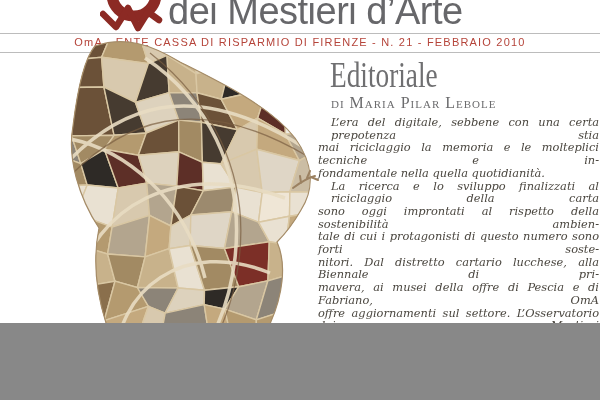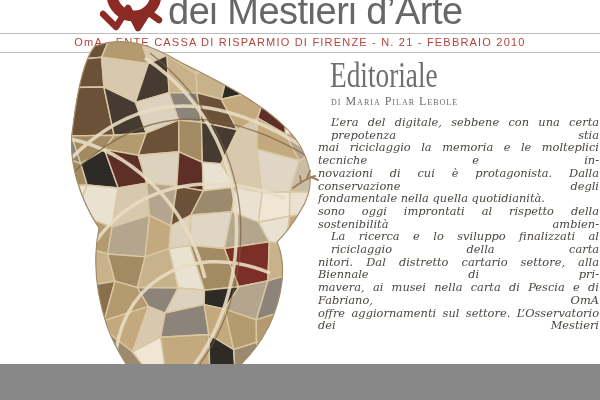--- a/index.html
+++ b/index.html
@@ -1,34 +1,34 @@
 <!DOCTYPE html>
 <html><head>
 <meta charset="utf-8">
 <style>
   html,body{margin:0;padding:0;background:#888;}
-  .page{position:relative;width:600px;height:364px;background:#ffffff;overflow:hidden;
+  .page{position:relative;width:600px;height:323px;background:#ffffff;overflow:hidden;
         font-family:"Liberation Sans",sans-serif;}
   
   .masthead-title{position:absolute;left:168px;top:-10px;font-size:38px;letter-spacing:-0.5px;
         color:#67676a;font-family:"Liberation Sans",sans-serif;white-space:nowrap;}
   .logo-wrap{position:absolute;left:100px;top:0;width:68px;height:32px;}
   .rule{position:absolute;left:0;width:600px;height:1px;background:#bcbcbc;}
   .rule.r1{top:33px;}
   .rule.r2{top:52px;}
   .strip{position:absolute;left:0;top:36px;width:600px;text-align:center;
         font-size:11px;letter-spacing:1.2px;color:#b5443a;white-space:nowrap;}
   
   .art{position:absolute;left:55px;top:38px;width:265px;height:362px;}
   
   .ed-title{position:absolute;left:330px;top:56px;font-family:"Liberation Serif",serif;
         font-size:35px;color:#6f6f71;transform:scaleX(0.78);transform-origin:left top;
         white-space:nowrap;}
   .ed-byline{position:absolute;left:331px;top:94px;font-family:"Liberation Serif",serif;
-        font-variant:small-caps;font-size:12px;letter-spacing:1px;color:#6b6b6d;white-space:nowrap;}
+        font-variant:small-caps;font-size:16px;letter-spacing:1px;color:#6b6b6d;white-space:nowrap;}
   .ed-body{position:absolute;left:318px;top:116px;width:281px;
         font-family:"DejaVu Serif","Liberation Serif",serif;font-style:italic;
         font-size:11.4px;line-height:12.7px;color:#4a463f;}
   .bline{text-align:justify;text-align-last:justify;}
   .bline.first{padding-left:13px;font-style:italic;}
   .bline.last{text-align-last:left;}
 </style>
 </head>
 <body>
 
@@ -195,22 +195,22 @@
                C 22,56 28,22 40,8 Z" fill="none" stroke="#a58c68" stroke-width="1.2"></path>
       <path d="M238,150 C246,144 252,140 260,138 M252,140 l3,-7 M256,139 l7,3 M246,145 l-1,-7" fill="none" stroke="#9b8161" stroke-width="2" stroke-linecap="round"></path>
     </svg>
   </div>
 
   <div class="ed-title">Editoriale</div>
   <div class="ed-byline">di Maria Pilar Lebole</div>
   <div class="ed-body" id="edbody">
       <div class="bline first">L’era del digitale, sebbene con una certa prepotenza stia</div>
       <div class="bline">mai riciclaggio la memoria e le molteplici tecniche e in-</div>
-      <div class="bline">novazioni di cui è protagonista. Dalla conservazione degli</div>
       <div class="bline last">fondamentale nella quella quotidianità.</div>
+      <div class="bline first">La ricerca e lo sviluppo finalizzati al riciclaggio della carta</div>
       <div class="bline">sono oggi improntati al rispetto della sostenibilità ambien-</div>
-      <div class="bline first">La ricerca e lo sviluppo finalizzati al riciclaggio della carta</div>
-      <div class="bline">nitori. Dal distretto cartario settore, alla Biennale di pri-</div>
-      <div class="bline">mavera, ai musei nella carta di Pescia e di Fabriano, OmA</div>
+      <div class="bline">tale di cui i protagonisti di questo numero sono forti soste-</div>
+      <div class="bline">nitori. Dal distretto cartario lucchese, alla Biennale di pri-</div>
+      <div class="bline">mavera, ai musei della offre di Pescia e di Fabriano, OmA</div>
       <div class="bline">offre aggiornamenti sul settore. L’Osservatorio dei Mestieri</div>
     </div>
 
 </div>
 
 </body></html>

